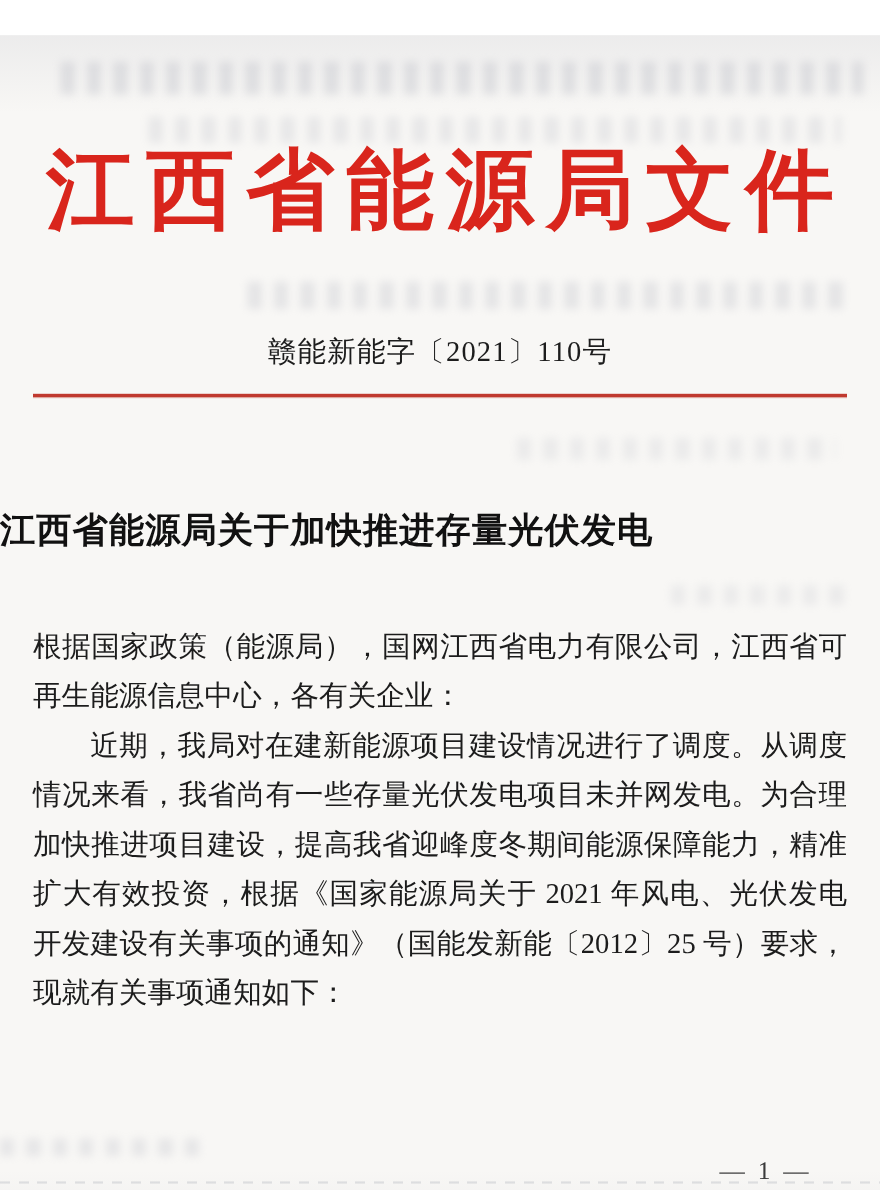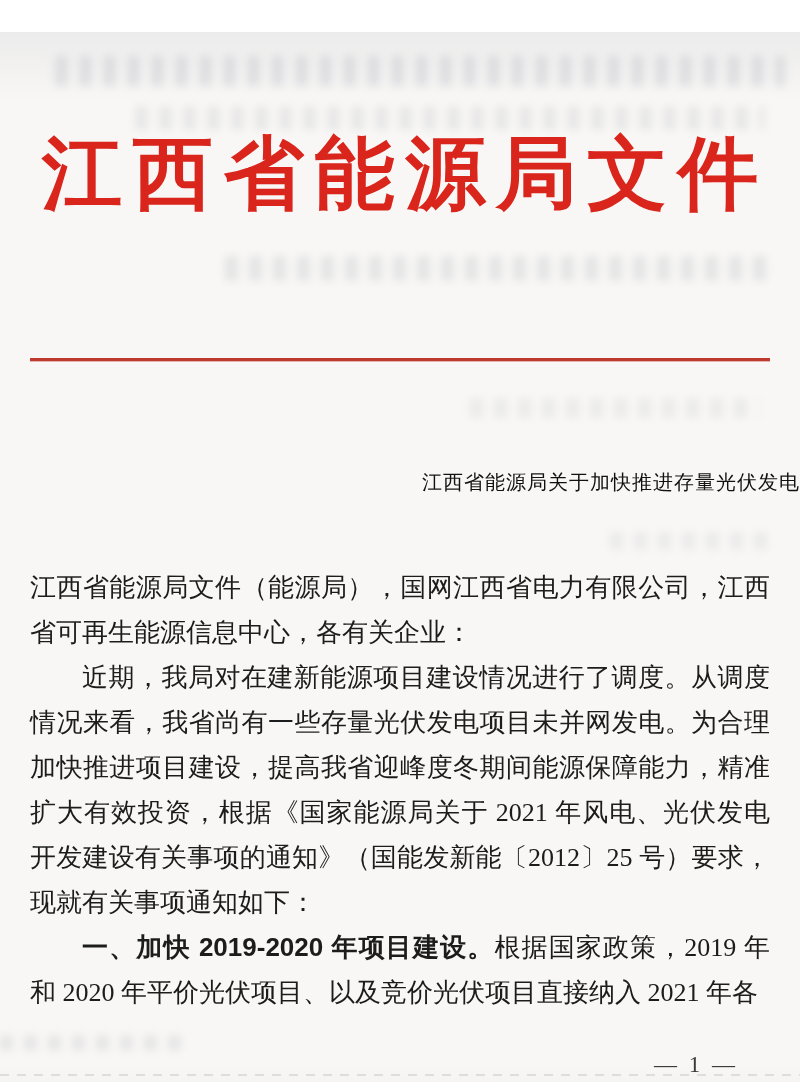--- a/index.html
+++ b/index.html
@@ -62,22 +62,22 @@
     font-size: 26px; color: #1d1d1d; letter-spacing: 1px;
   }
   .red-line {
     position: absolute; top: 326px; left: 30px; right: 30px; height: 3px;
     background: #c0392f;
     box-shadow: 0 1px 0 rgba(192,57,47,0.35);
   }
   .doc-title {
     position: absolute; top: 418px; left: 0; width: 100%;
     margin: 0;
-    text-align: right;
-    font-size: 20px; font-weight: normal; color: #111;
+    text-align: left;
+    font-size: 32px; font-weight: bold; color: #111;
     line-height: 65px; letter-spacing: 1px;
   }
   .content {
     position: absolute; top: 533px; left: 30px; right: 30px;
     font-size: 26px; line-height: 45px; color: #1c1c1c;
     text-align: justify;
   }
   .content p { margin: 0; }
   .content .indent { text-indent: 2em; }
   .heiti {
@@ -98,28 +98,28 @@
   <div class="smudge sm1"></div>
   <div class="smudge sm2"></div>
   <div class="smudge sm3"></div>
   <div class="smudge sm4"></div>
   <div class="smudge sm5"></div>
   <div class="smudge sm6"></div>
   <div class="perf-line"></div>
 
   <div class="agency-title">江西省能源局文件</div>
 
+  <div class="doc-number">赣能新能字〔2021〕110号</div>
 
   <div class="red-line"></div>
 
   <h1 class="doc-title">
     <div>江西省能源局关于加快推进存量光伏发电</div>
   </h1>
 
   <div class="content">
-    <p class="salutation">江西省能源局文件（能源局），国网江西省电力有限公司，江西省可再生能源信息中心，各有关企业：</p>
+    <p class="salutation">根据国家政策（能源局），国网江西省电力有限公司，江西省可再生能源信息中心，各有关企业：</p>
     <p class="indent">近期，我局对在建新能源项目建设情况进行了调度。从调度情况来看，我省尚有一些存量光伏发电项目未并网发电。为合理加快推进项目建设，提高我省迎峰度冬期间能源保障能力，精准扩大有效投资，根据《国家能源局关于 2021 年风电、光伏发电开发建设有关事项的通知》（国能发新能〔2012〕25 号）要求，现就有关事项通知如下：</p>
-    <p class="indent"><span class="heiti">一、加快 2019-2020 年项目建设。</span><span>根据国家政策，2019 年和 2020 年平价光伏项目、以及竞价光伏项目直接纳入 2021 年各</span></p>
   </div>
 
   <div class="page-number">— 1 —</div>
 
 </div>
 
 </body></html>

